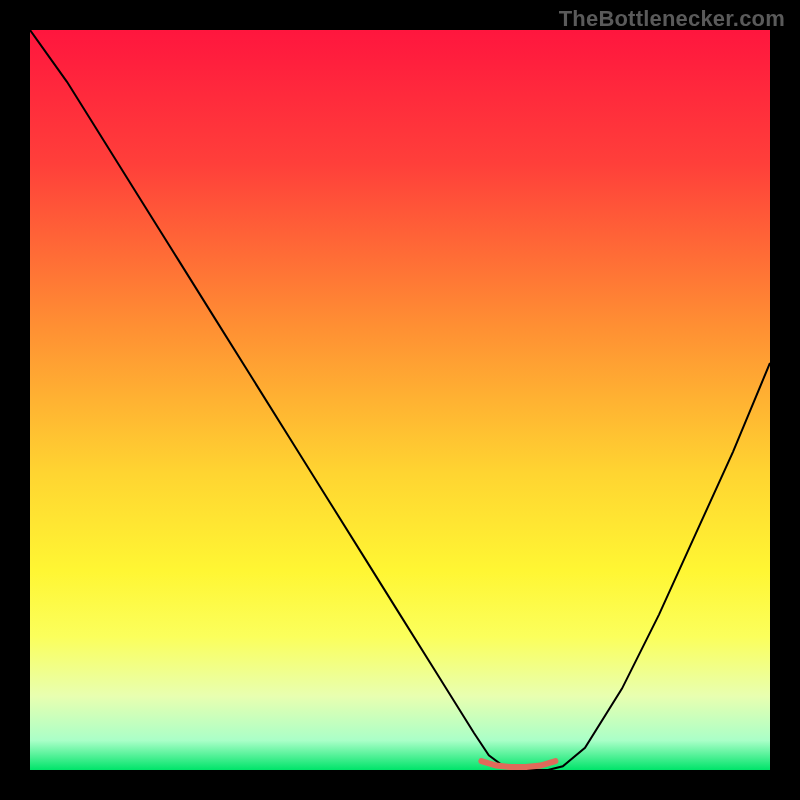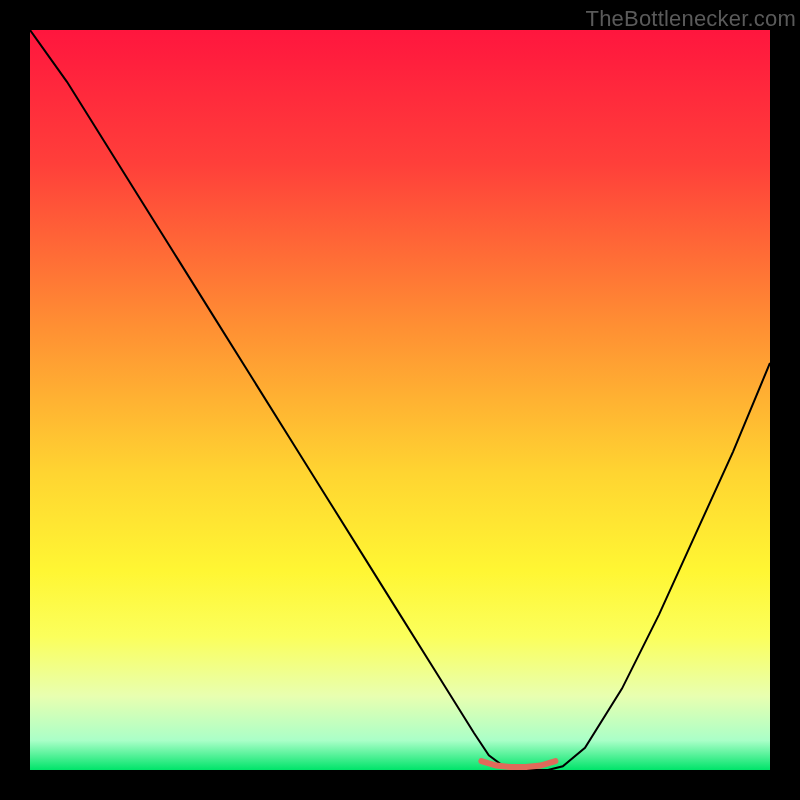--- a/index.html
+++ b/index.html
@@ -7,24 +7,24 @@
     padding: 0;
     width: 800px;
     height: 800px;
     background: #000;
     position: relative;
     font-family: Arial, Helvetica, sans-serif;
   }
   .watermark {
     position: absolute;
     top: 6px;
-    right: 4px;
+    right: 15px;
     color: #5a5a5a;
     font-size: 22px;
-    font-weight: 400;
+    font-weight: 700;
     z-index: 10;
     letter-spacing: 0.2px;
   }
   .plot-area {
     position: absolute;
     left: 30px;
     top: 30px;
     width: 740px;
     height: 740px;
     overflow: hidden;

